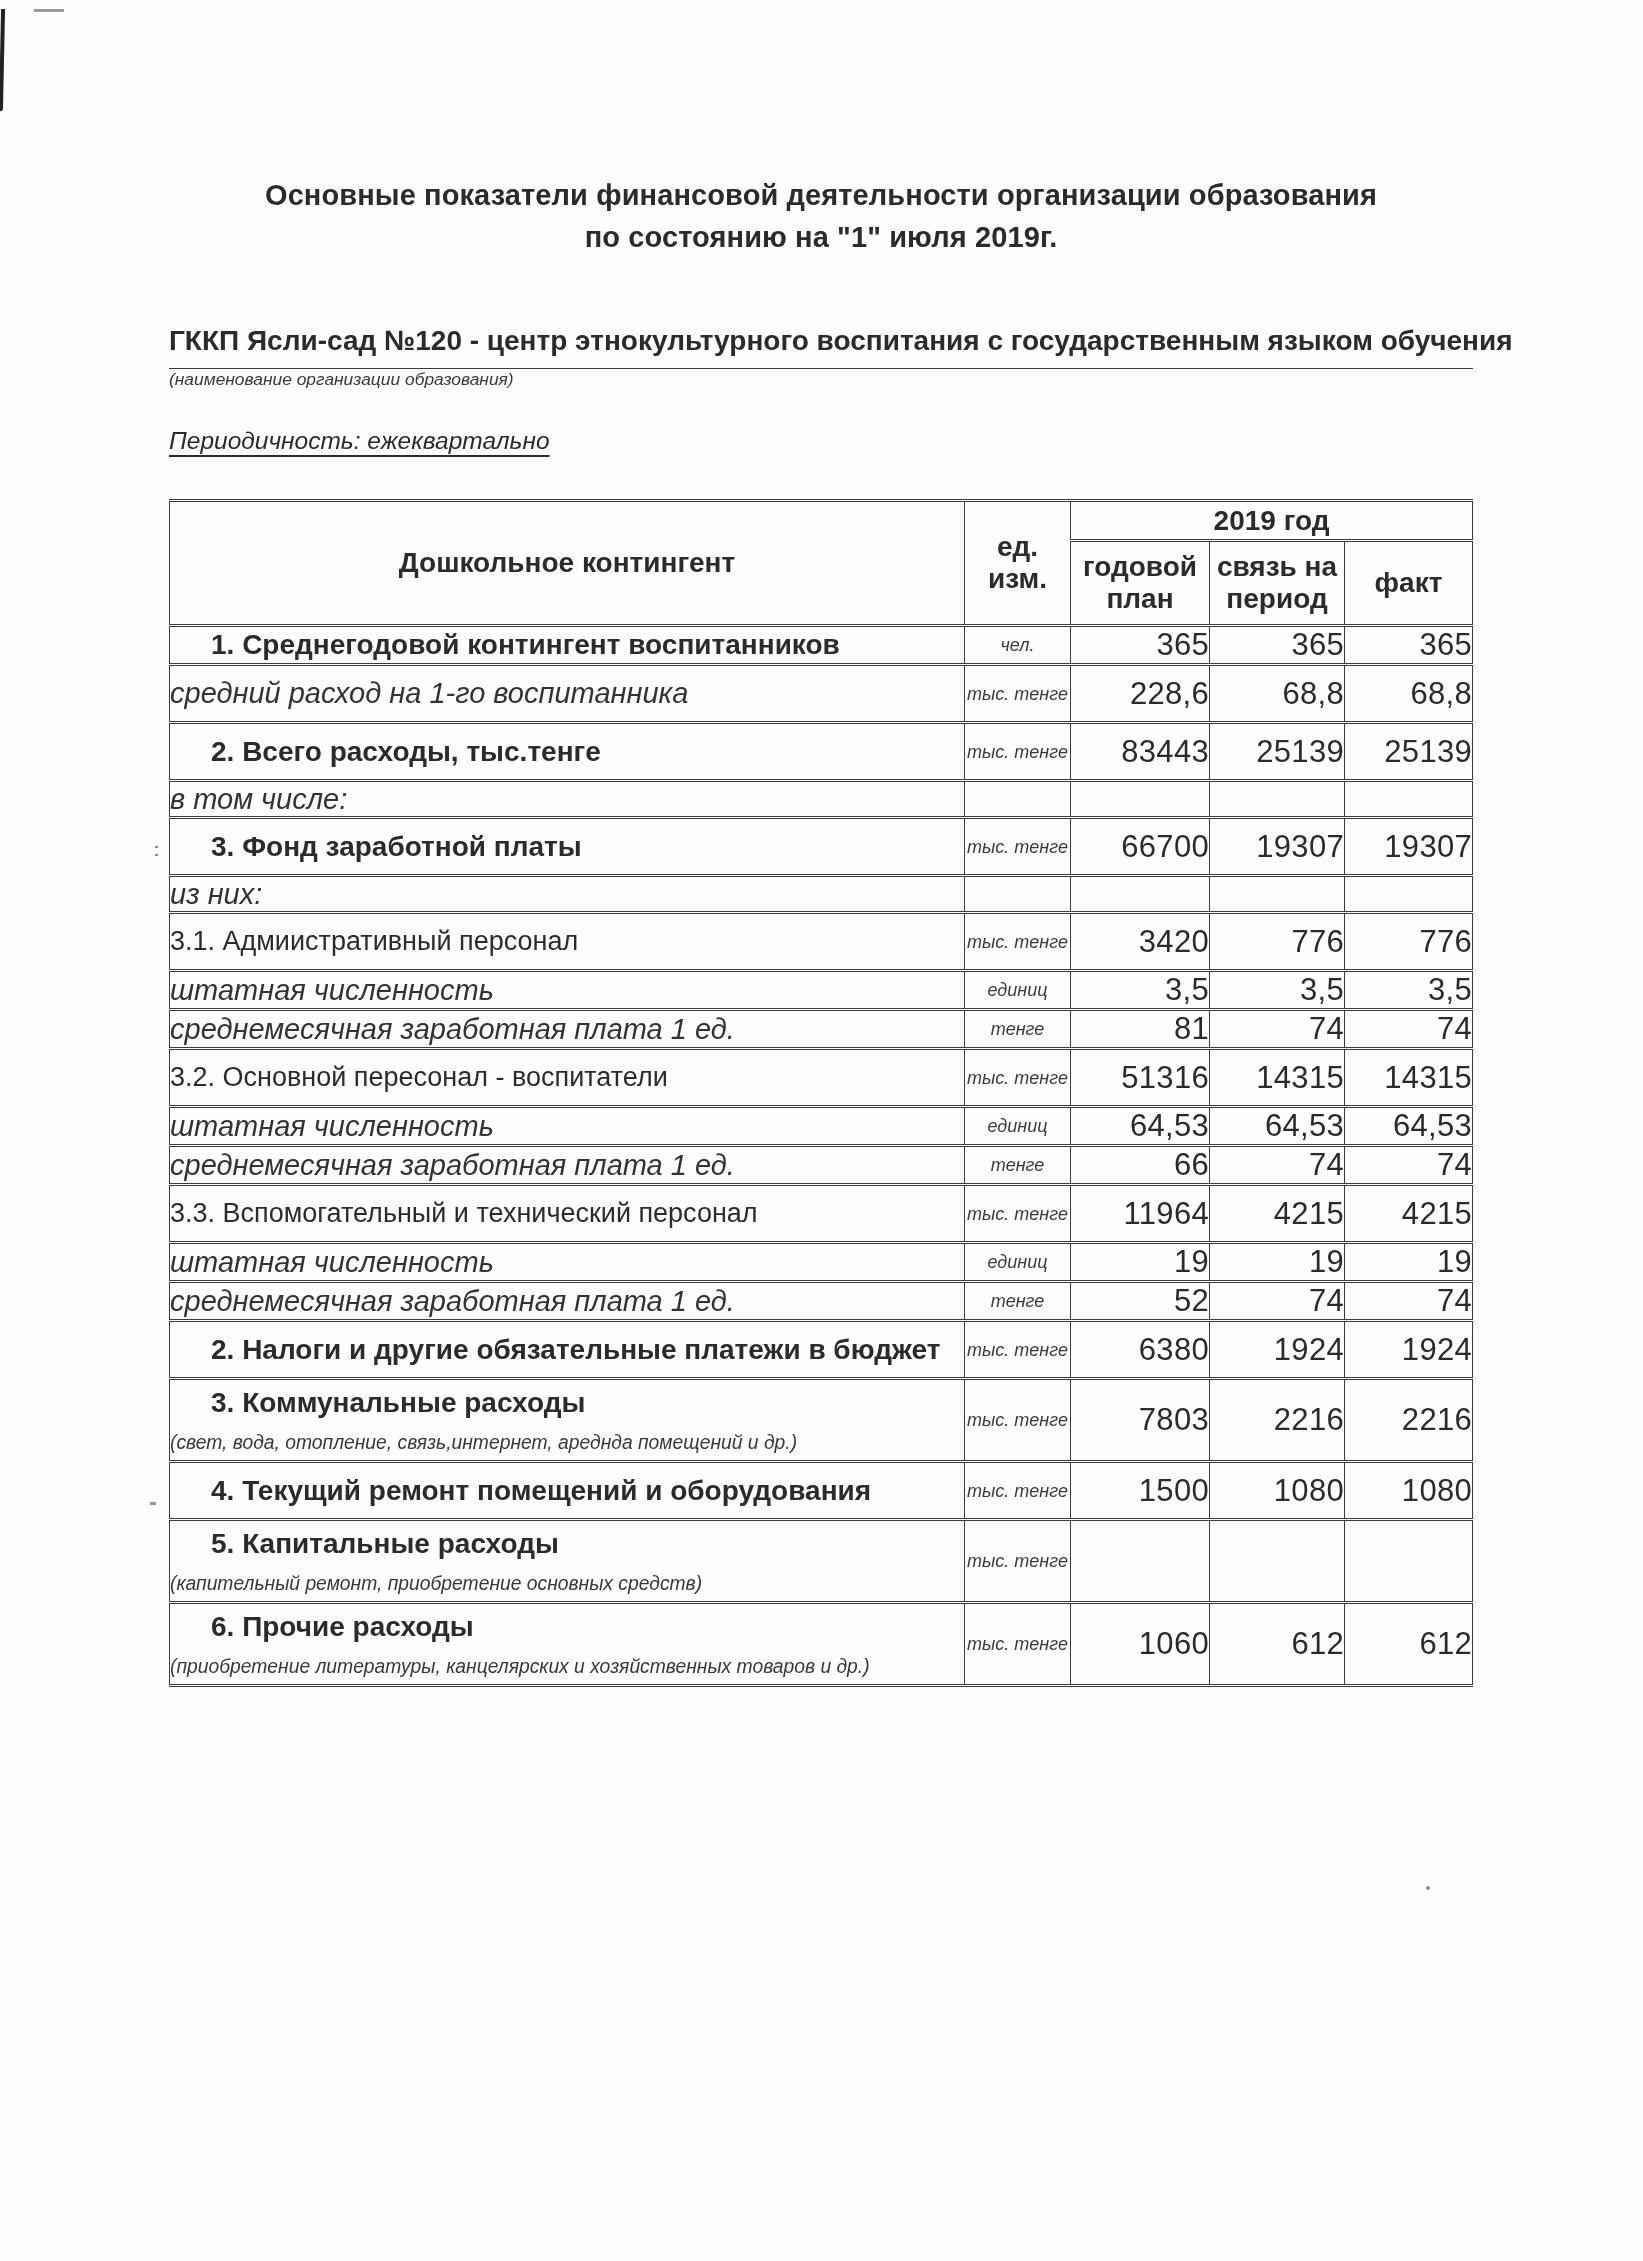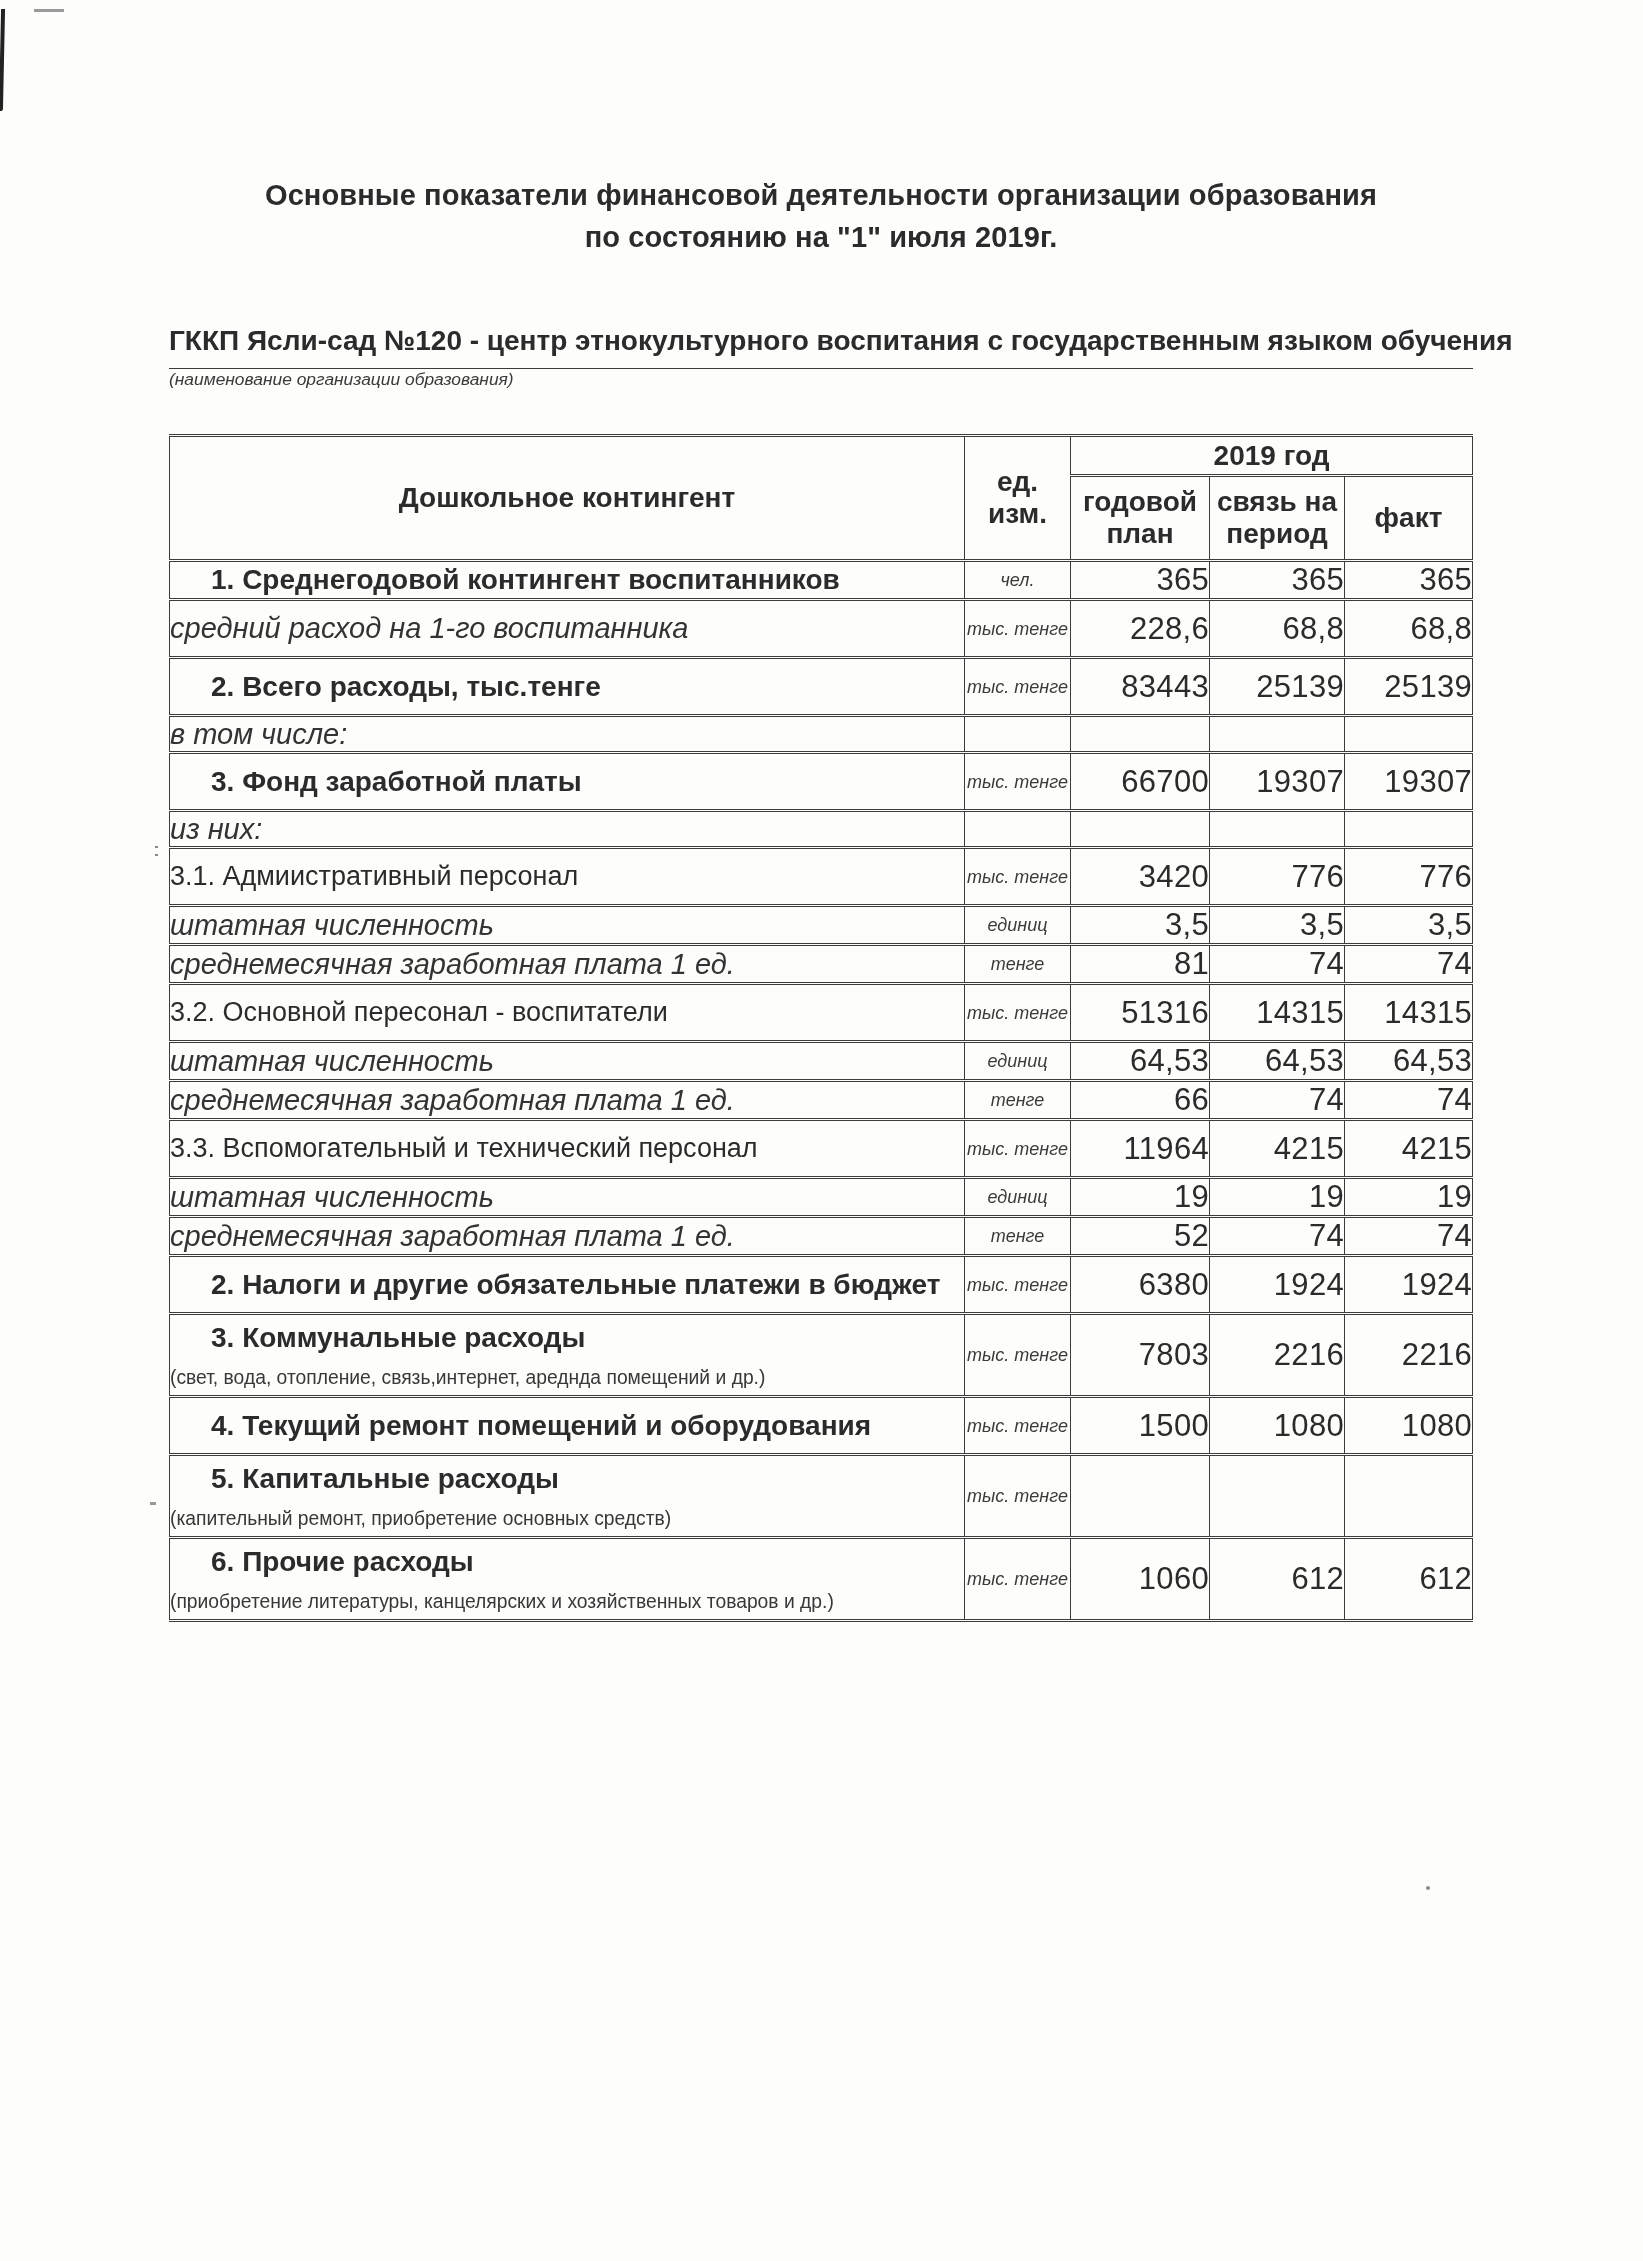--- a/index.html
+++ b/index.html
@@ -113,20 +113,21 @@
     text-align: left;
     vertical-align: middle;
     padding: 2.6px 6.4px 2.6px 9px;
   }
   .lbl { line-height: 1.08; white-space: nowrap; }
   .s-bold    { font-weight: bold; font-size: 28px; margin-left: 41px; }
   .s-regular { font-weight: normal; font-size: 27px; }
   .s-italic  { font-style: italic; font-weight: normal; font-size: 29px; color: #333; }
   .sub {
     margin-top: 14px;
+    font-style: italic;
     font-size: 19.3px;
     color: #383838;
     line-height: 1.1;
     white-space: nowrap;
   }
   .cell-unit {
     text-align: center;
     vertical-align: middle;
     font-style: italic;
     font-size: 18px;
@@ -157,20 +158,23 @@
     <div>Основные показатели финансовой деятельности организации образования</div>
     <div>по состоянию на "1" июля 2019г.</div>
   </div>
 
   <div class="org-block">
     <div>ГККП Ясли-сад №120 - центр этнокультурного воспитания с государственным языком обучения</div>
   </div>
   <hr class="org-rule">
   <div class="org-caption">(наименование организации образования)</div>
 
+  <div>
+    <span class="periodicity">Периодичность: ежеквартально</span>
+  </div>
 
   <table class="fin">
     <colgroup>
       <col class="c1">
         <col class="c2">
         <col class="c3">
         <col class="c4">
         <col class="c5">
     </colgroup>
     <thead>

